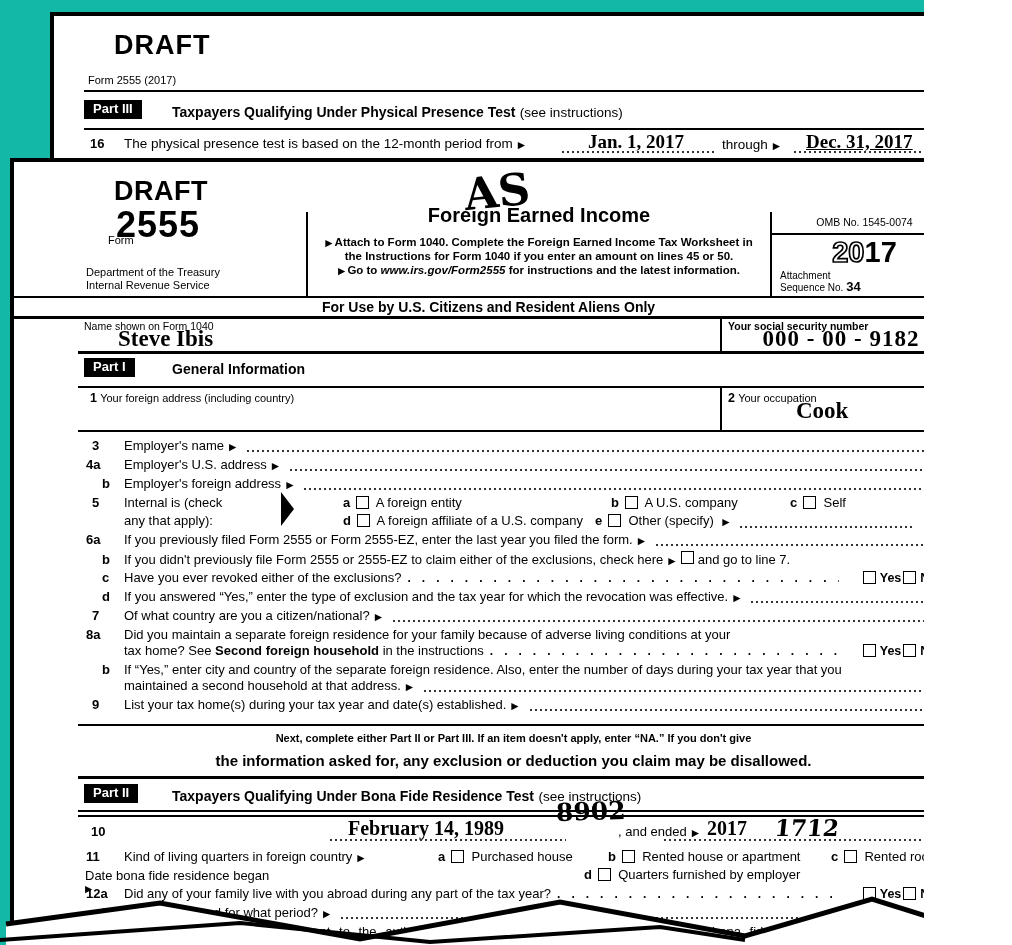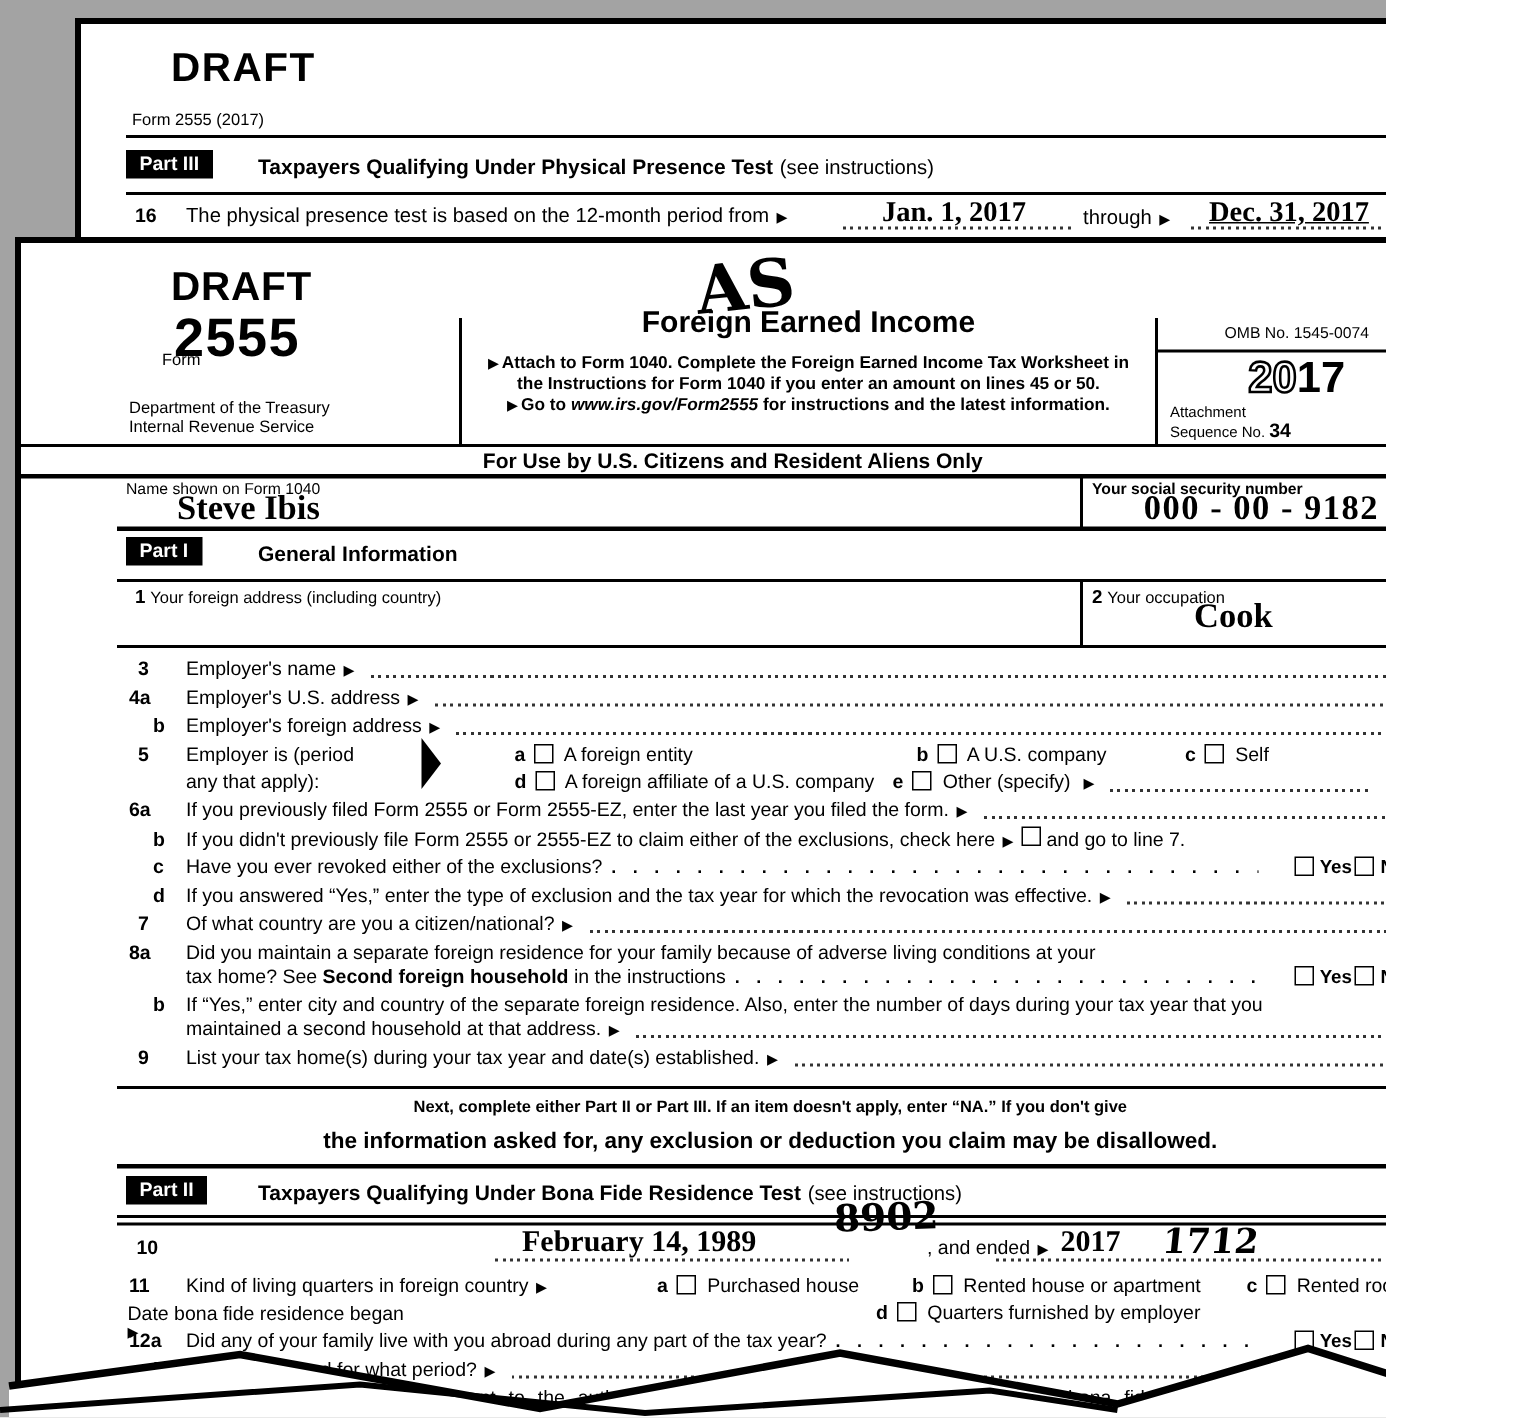--- a/index.html
+++ b/index.html
@@ -1,16 +1,16 @@
 <!DOCTYPE html>
 <html><head>
 <meta charset="utf-8">
 <style>
   html,body{margin:0;padding:0;background:#fff;}
-  #stage{position:relative;width:924px;height:945px;background:#a3a3a3;overflow:hidden;
+  #stage{position:relative;width:924px;height:945px;background:#14b8a6;overflow:hidden;
          font-family:"Liberation Sans","DejaVu Sans",sans-serif;color:#000;}
   .page{position:absolute;background:#fff;border:4px solid #000;box-sizing:border-box;}
   #back-page{left:50px;top:12px;width:950px;height:873px;z-index:1;}
   #front-page{left:10px;top:158px;width:957px;height:786px;border-bottom:none;z-index:2;overflow:hidden;}
   #tear-svg{position:absolute;left:0;top:880px;width:1012px;height:65px;z-index:5;}
   .abs{position:absolute;white-space:nowrap;}
   .hrule{position:absolute;background:#000;height:1.5px;}
   .vline{position:absolute;width:1.5px;background:#000;}
   .badge{position:absolute;background:#000;color:#fff;font-weight:bold;font-size:13px;padding:2px 9px 3px;line-height:14px;}
   .ptitle{font-weight:bold;font-size:14px;}
@@ -156,21 +156,21 @@
 
     <div class="row" style="top:314px;">
       <span class="rnum sub">b</span>
       <span>Employer's foreign address</span>
       <span class="ptr">▶</span>
       <div class="fill"></div>
     </div>
 
     <div class="row" style="top:333px;">
       <span class="rnum digit">5</span>
-      <span>Employer is (period</span>
+      <span>Internal is (check</span>
       <span class="abs" style="left:263px;">
         <span class="bold">a</span>
         <span class="cb"></span>
         <span>A foreign entity</span>
       </span>
       <span class="abs" style="left:515px;margin-left:16px;">
         <span class="bold">b</span>
         <span class="cb"></span>
         <span>A U.S. company</span>
       </span>

